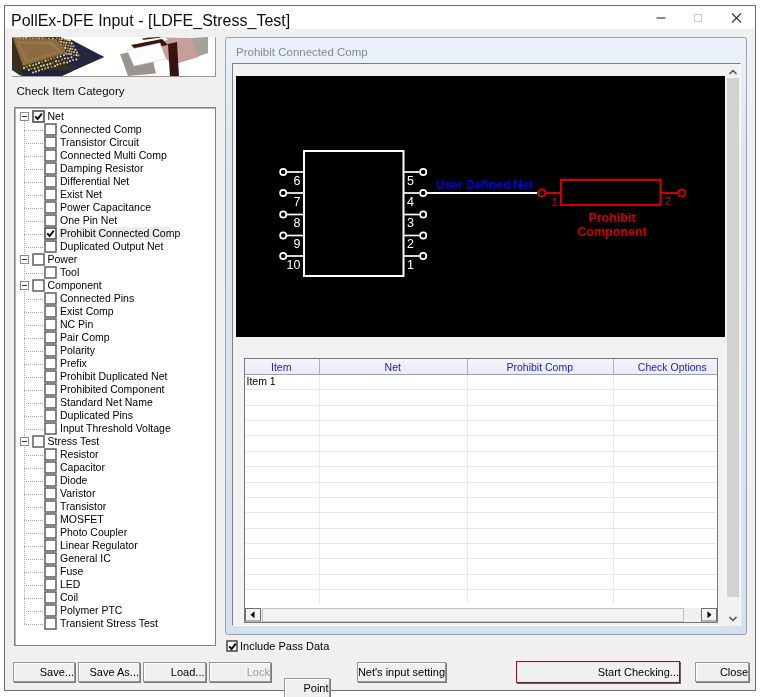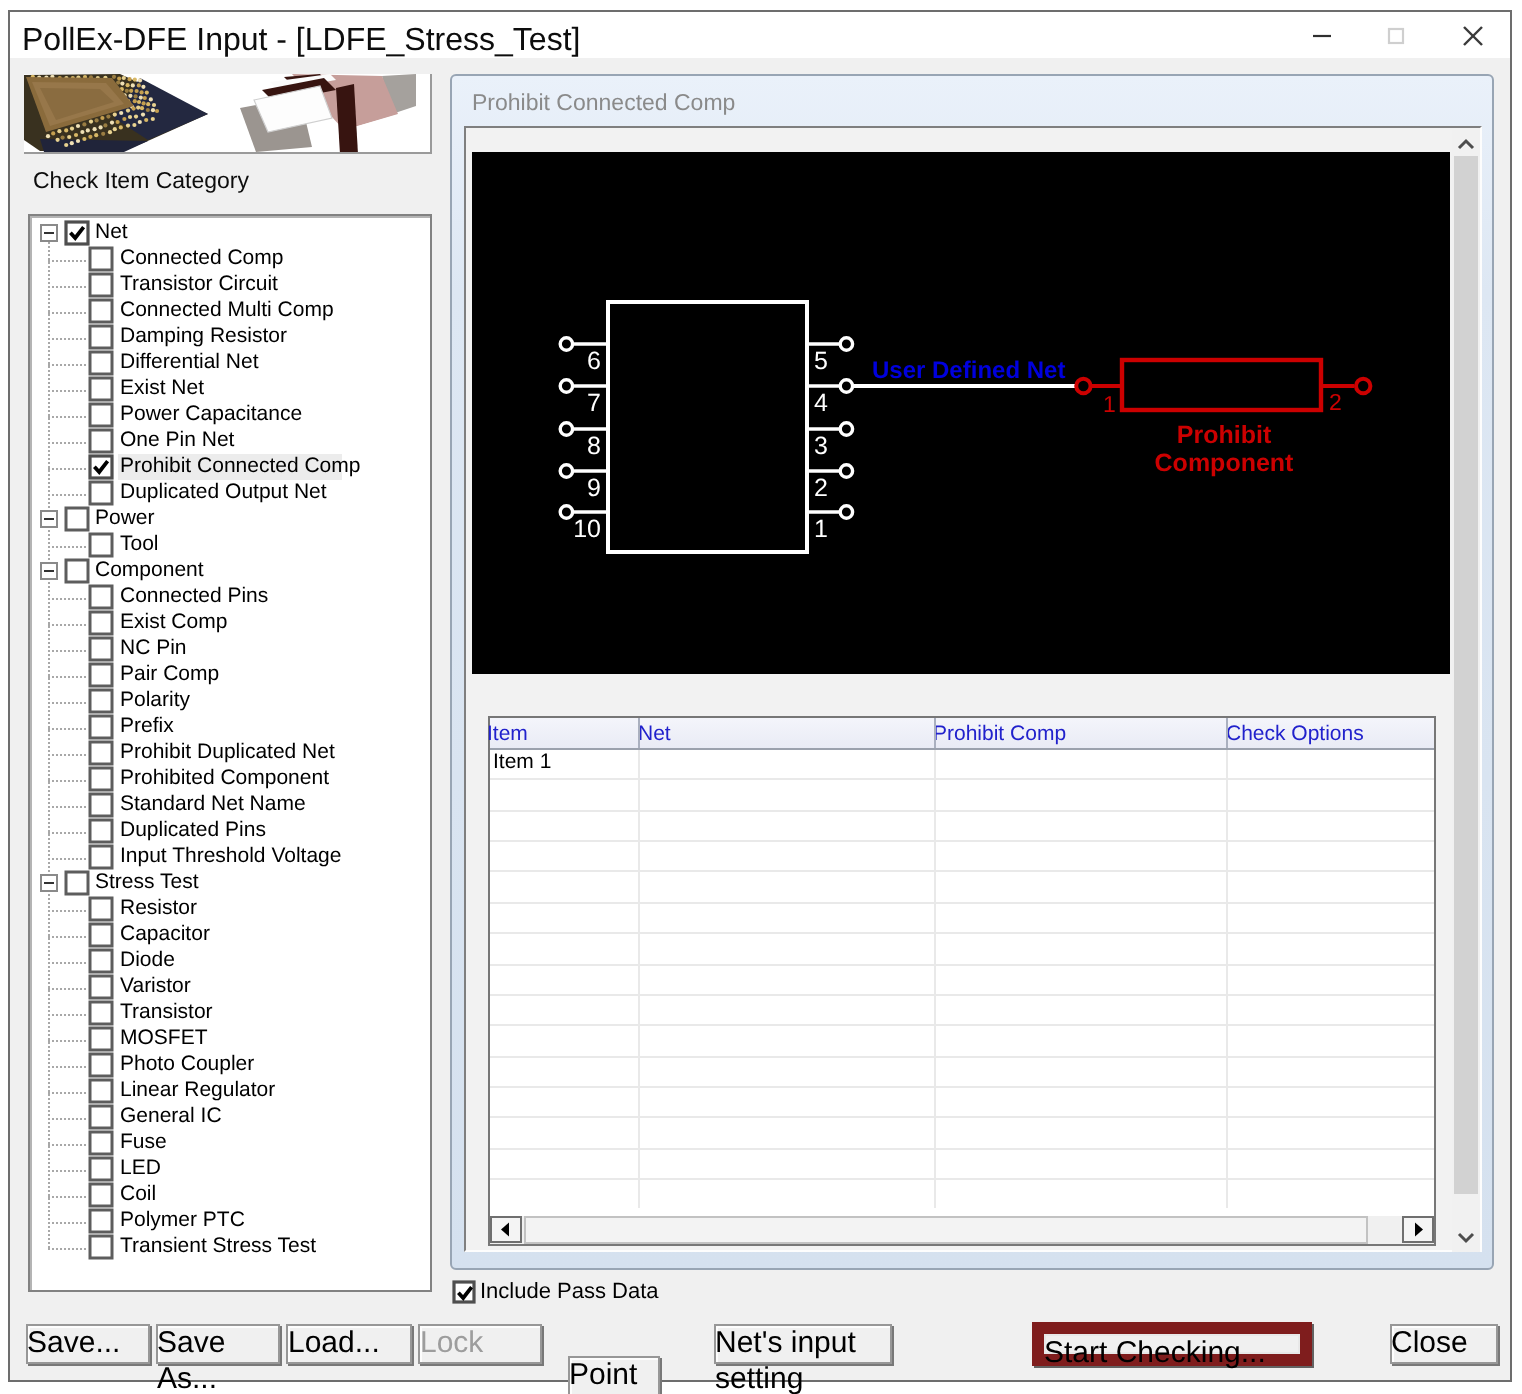--- a/index.html
+++ b/index.html
@@ -1,19 +1,19 @@
 <!DOCTYPE html>
 <html><head><meta charset="utf-8"><title>PollEx-DFE Input</title>
 <style>
 html,body{margin:0;padding:0;width:761px;height:697px;background:#ffffff;font-family:"Liberation Sans",sans-serif;}
 *{box-sizing:border-box}
 .abs{position:absolute}
 .tl{font-size:10.5px;line-height:13px;color:#000;white-space:nowrap}
-.th{font-size:10.5px;line-height:14px;color:#2121cc;white-space:nowrap}
-.btn{position:absolute;height:20px;background:#f0f0f0;border:1px solid #979797;box-shadow:1px 1px 0 #787878, inset 1px 1px 0 #fdfdfd;font-size:15px;color:#000;text-align:left;line-height:18px}
+.th{font-size:10.5px;line-height:14px;color:#2121cc;text-align:center;white-space:nowrap}
+.btn{position:absolute;height:20px;background:#f0f0f0;border:1px solid #979797;box-shadow:1px 1px 0 #787878, inset 1px 1px 0 #fdfdfd;font-size:11px;color:#000;text-align:right;line-height:18px}
 </style></head>
 <body>
 
 <div class="abs" style="left:4px;top:5px;width:752px;height:686px;background:#f0f0f0;border:1px solid #6d6d6d"></div>
 <div class="abs" style="left:5px;top:6px;width:750px;height:23px;background:#ffffff"></div>
 <div class="abs" style="left:11px;top:11.5px;font-size:16px;color:#0d0d0d">PollEx-DFE Input - [LDFE_Stress_Test]</div>
 <svg class="abs" style="left:650px;top:8px" width="100" height="20">
 <line x1="6.5" y1="10" x2="15.5" y2="10" stroke="#2f2f2f" stroke-width="1.1"></line>
 <rect x="44.5" y="6.5" width="7" height="7" fill="none" stroke="#cfcfcf" stroke-width="1.1"></rect>
 <line x1="82" y1="5.5" x2="91" y2="14.5" stroke="#3a3a3a" stroke-width="1.2"></line>
@@ -456,13 +456,13 @@
     <path d="M3.2 6.4 L5.6 9 L9.8 3.6" fill="none" stroke="#000" stroke-width="1.9"></path>
   </svg>
 <div class="abs" style="left:240px;top:639.5px;font-size:11px;line-height:13px;color:#000">Include Pass Data</div>
 
 <div class="btn" style="left:12.5px;top:662px;width:62.5px">Save...</div>
 <div class="btn" style="left:77.5px;top:662px;width:62.5px">Save As...</div>
 <div class="btn" style="left:143px;top:662px;width:62.5px">Load...</div>
 <div class="btn" style="left:209px;top:662px;width:62px;color:#9d9d9d">Lock</div>
 <div class="btn" style="left:283.5px;top:678px;width:46px">Point Tool...</div>
 <div class="btn" style="left:356.5px;top:662px;width:89.5px">Net's input setting</div>
-<div class="btn" style="left:516px;top:661px;width:140px;height:22px;border:6px solid #7f1d1d;box-shadow:inset 0 0 0 1px #e8e8e8, 1px 1px 0 #636363;line-height:20px">Start Checking...</div>
+<div class="btn" style="left:516px;top:661px;width:164px;height:22px;border:1px solid #7f1d1d;box-shadow:inset 0 0 0 1px #e8e8e8, 1px 1px 0 #636363;line-height:20px">Start Checking...</div>
 <div class="btn" style="left:694.5px;top:662px;width:54.5px">Close</div>
 </body></html>

